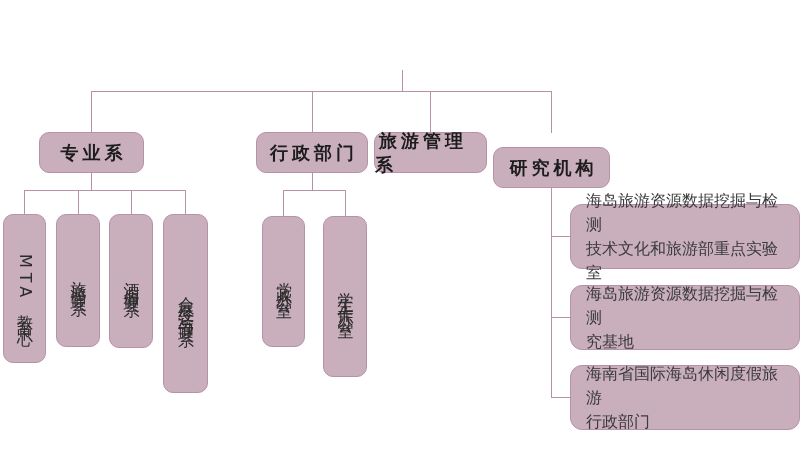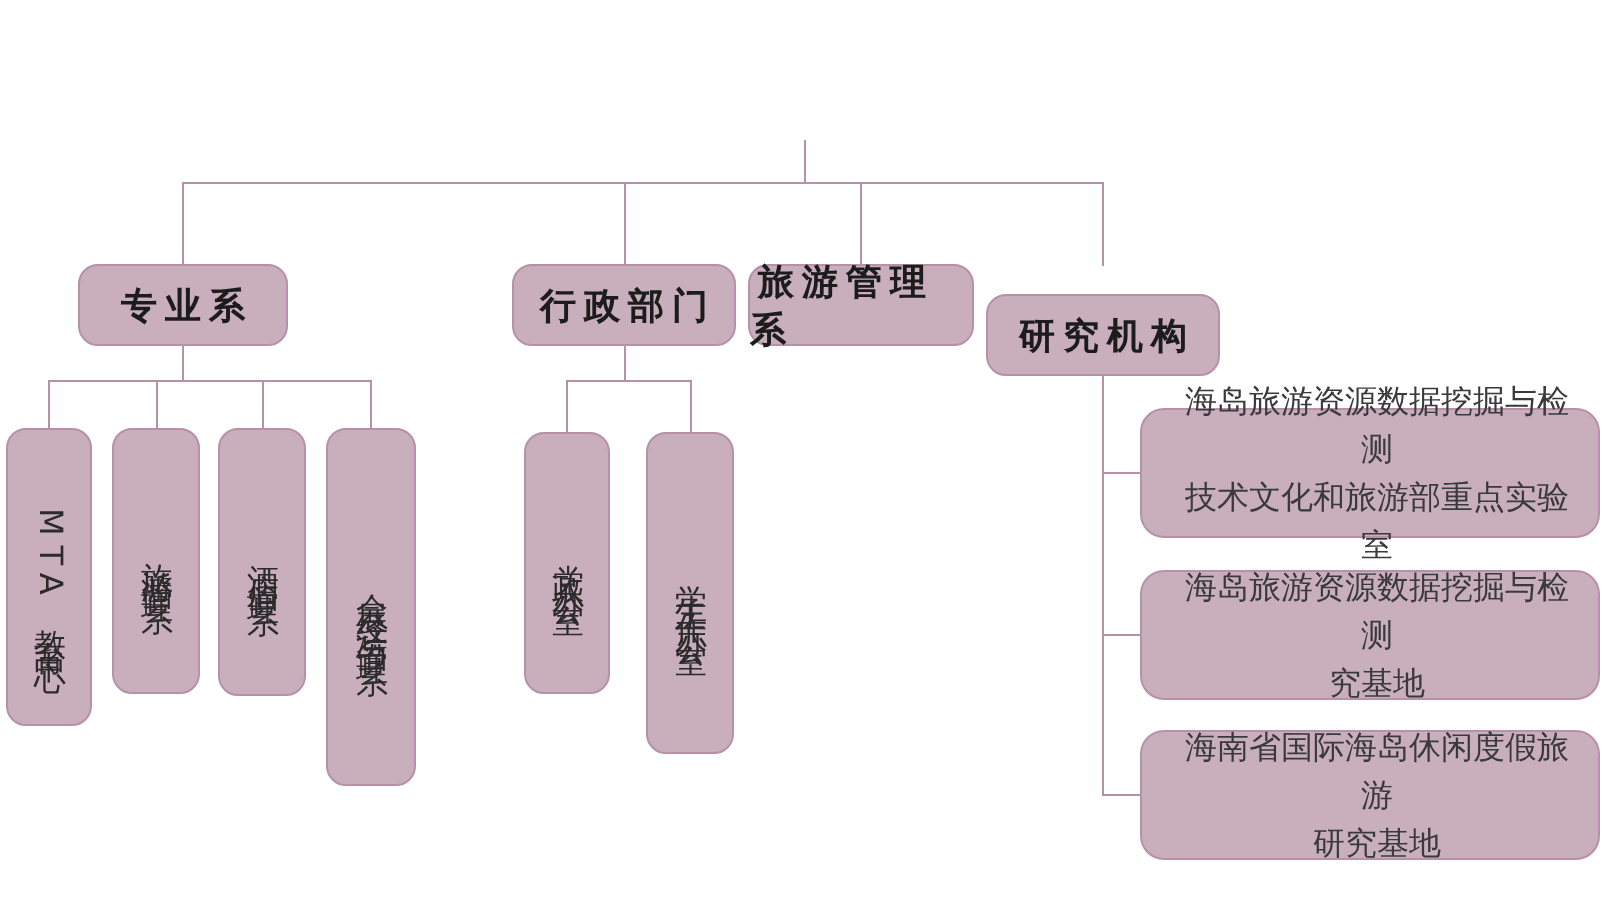--- a/index.html
+++ b/index.html
@@ -19,21 +19,21 @@
   .lvl2 { font-size:18px; letter-spacing:4px; text-indent:4px; }
   .vbox { border-radius:10px; }
   .vtext {
     writing-mode:vertical-rl; text-orientation:mixed;
     font-size:16px; letter-spacing:5px; color:#2b2b2b;
   }
   .rbox {
     border-radius:12px; justify-content:flex-start;
     padding:0 8px 0 15px; font-size:16px; line-height:24px;
     white-space:pre-line; color:var(--body-text,#3a3a3a);
-    text-align:center;
+    text-align:left;
   }
   .ln { position:absolute; background:var(--line,#b791a7); }
 </style>
 </head>
 <body>
 
 <div class="stage">
 
   <i class="ln" style="left:402px;top:70px;width:1px;height:22px;"></i>
   <i class="ln" style="left:91px;top:91px;width:461px;height:1px;"></i>
@@ -96,16 +96,16 @@
   <div class="box rbox" style="left:570px;top:204px;width:230px;height:65px;">
     <span>海岛旅游资源数据挖掘与检测
 技术文化和旅游部重点实验室</span>
   </div>
   <div class="box rbox" style="left:570px;top:285px;width:230px;height:65px;">
     <span>海岛旅游资源数据挖掘与检测
 究基地</span>
   </div>
   <div class="box rbox" style="left:570px;top:365px;width:230px;height:65px;">
     <span>海南省国际海岛休闲度假旅游
-研究基地</span>
+行政部门</span>
   </div>
 
 </div>
 
 </body></html>

